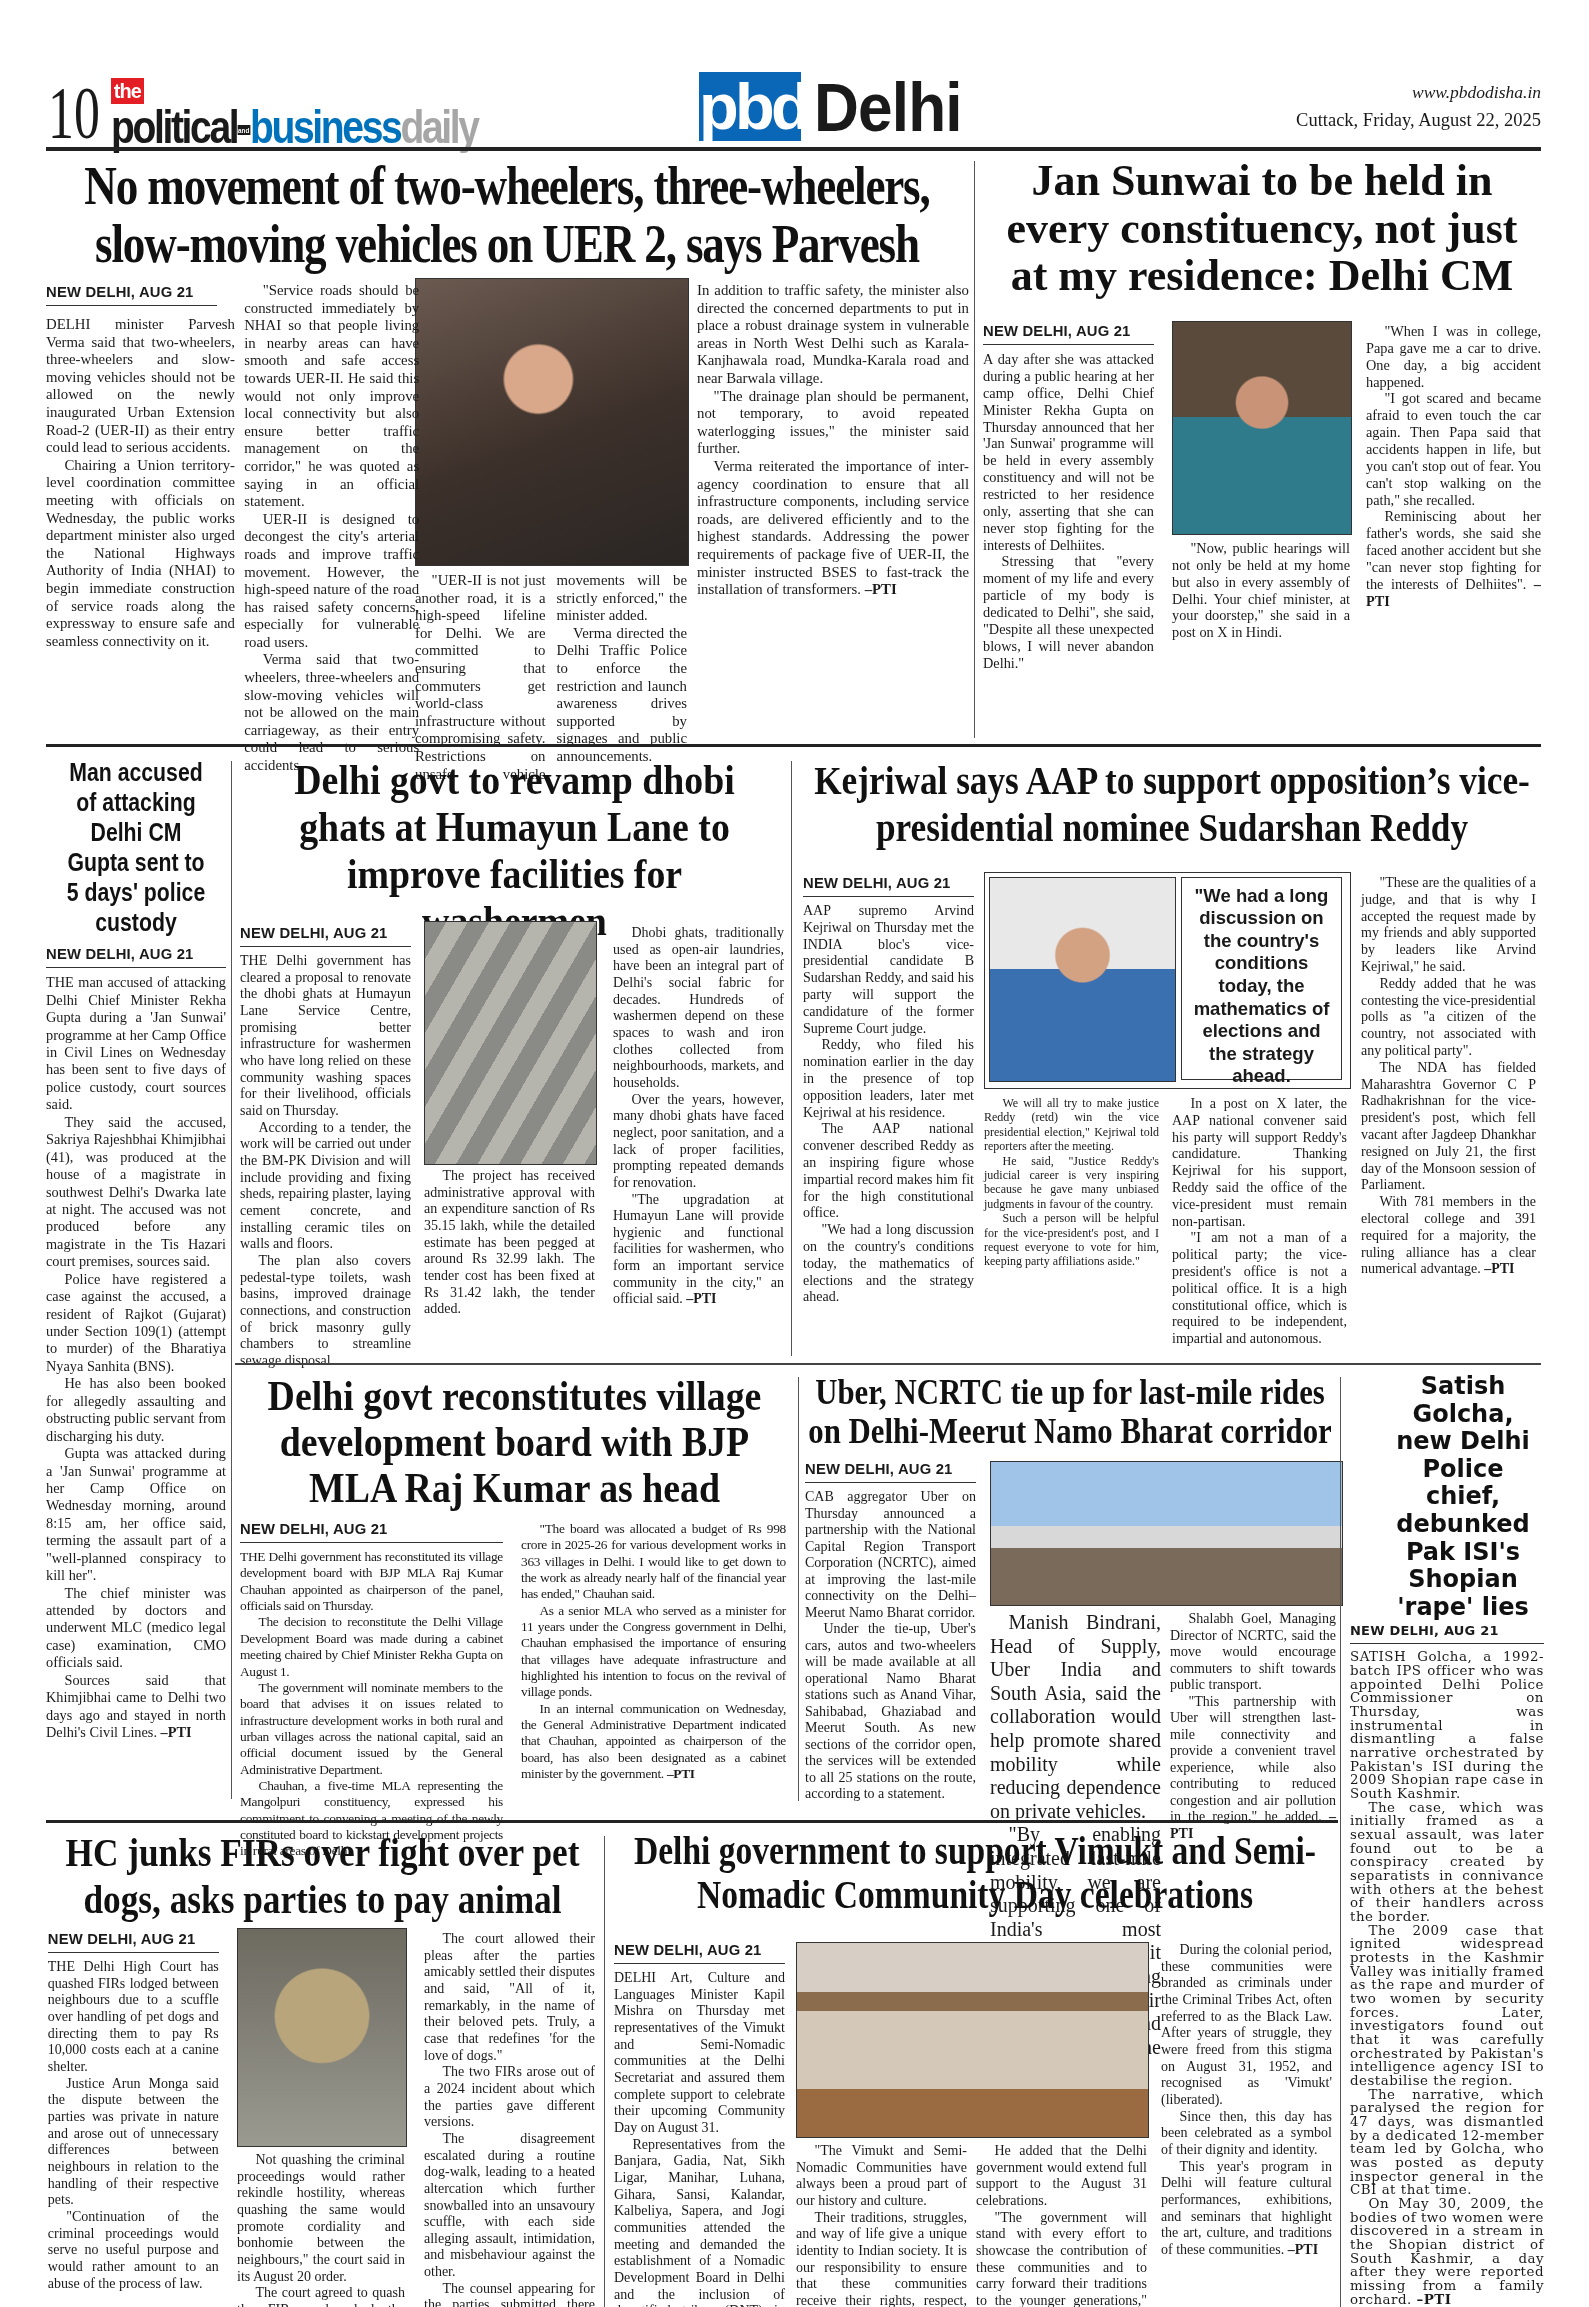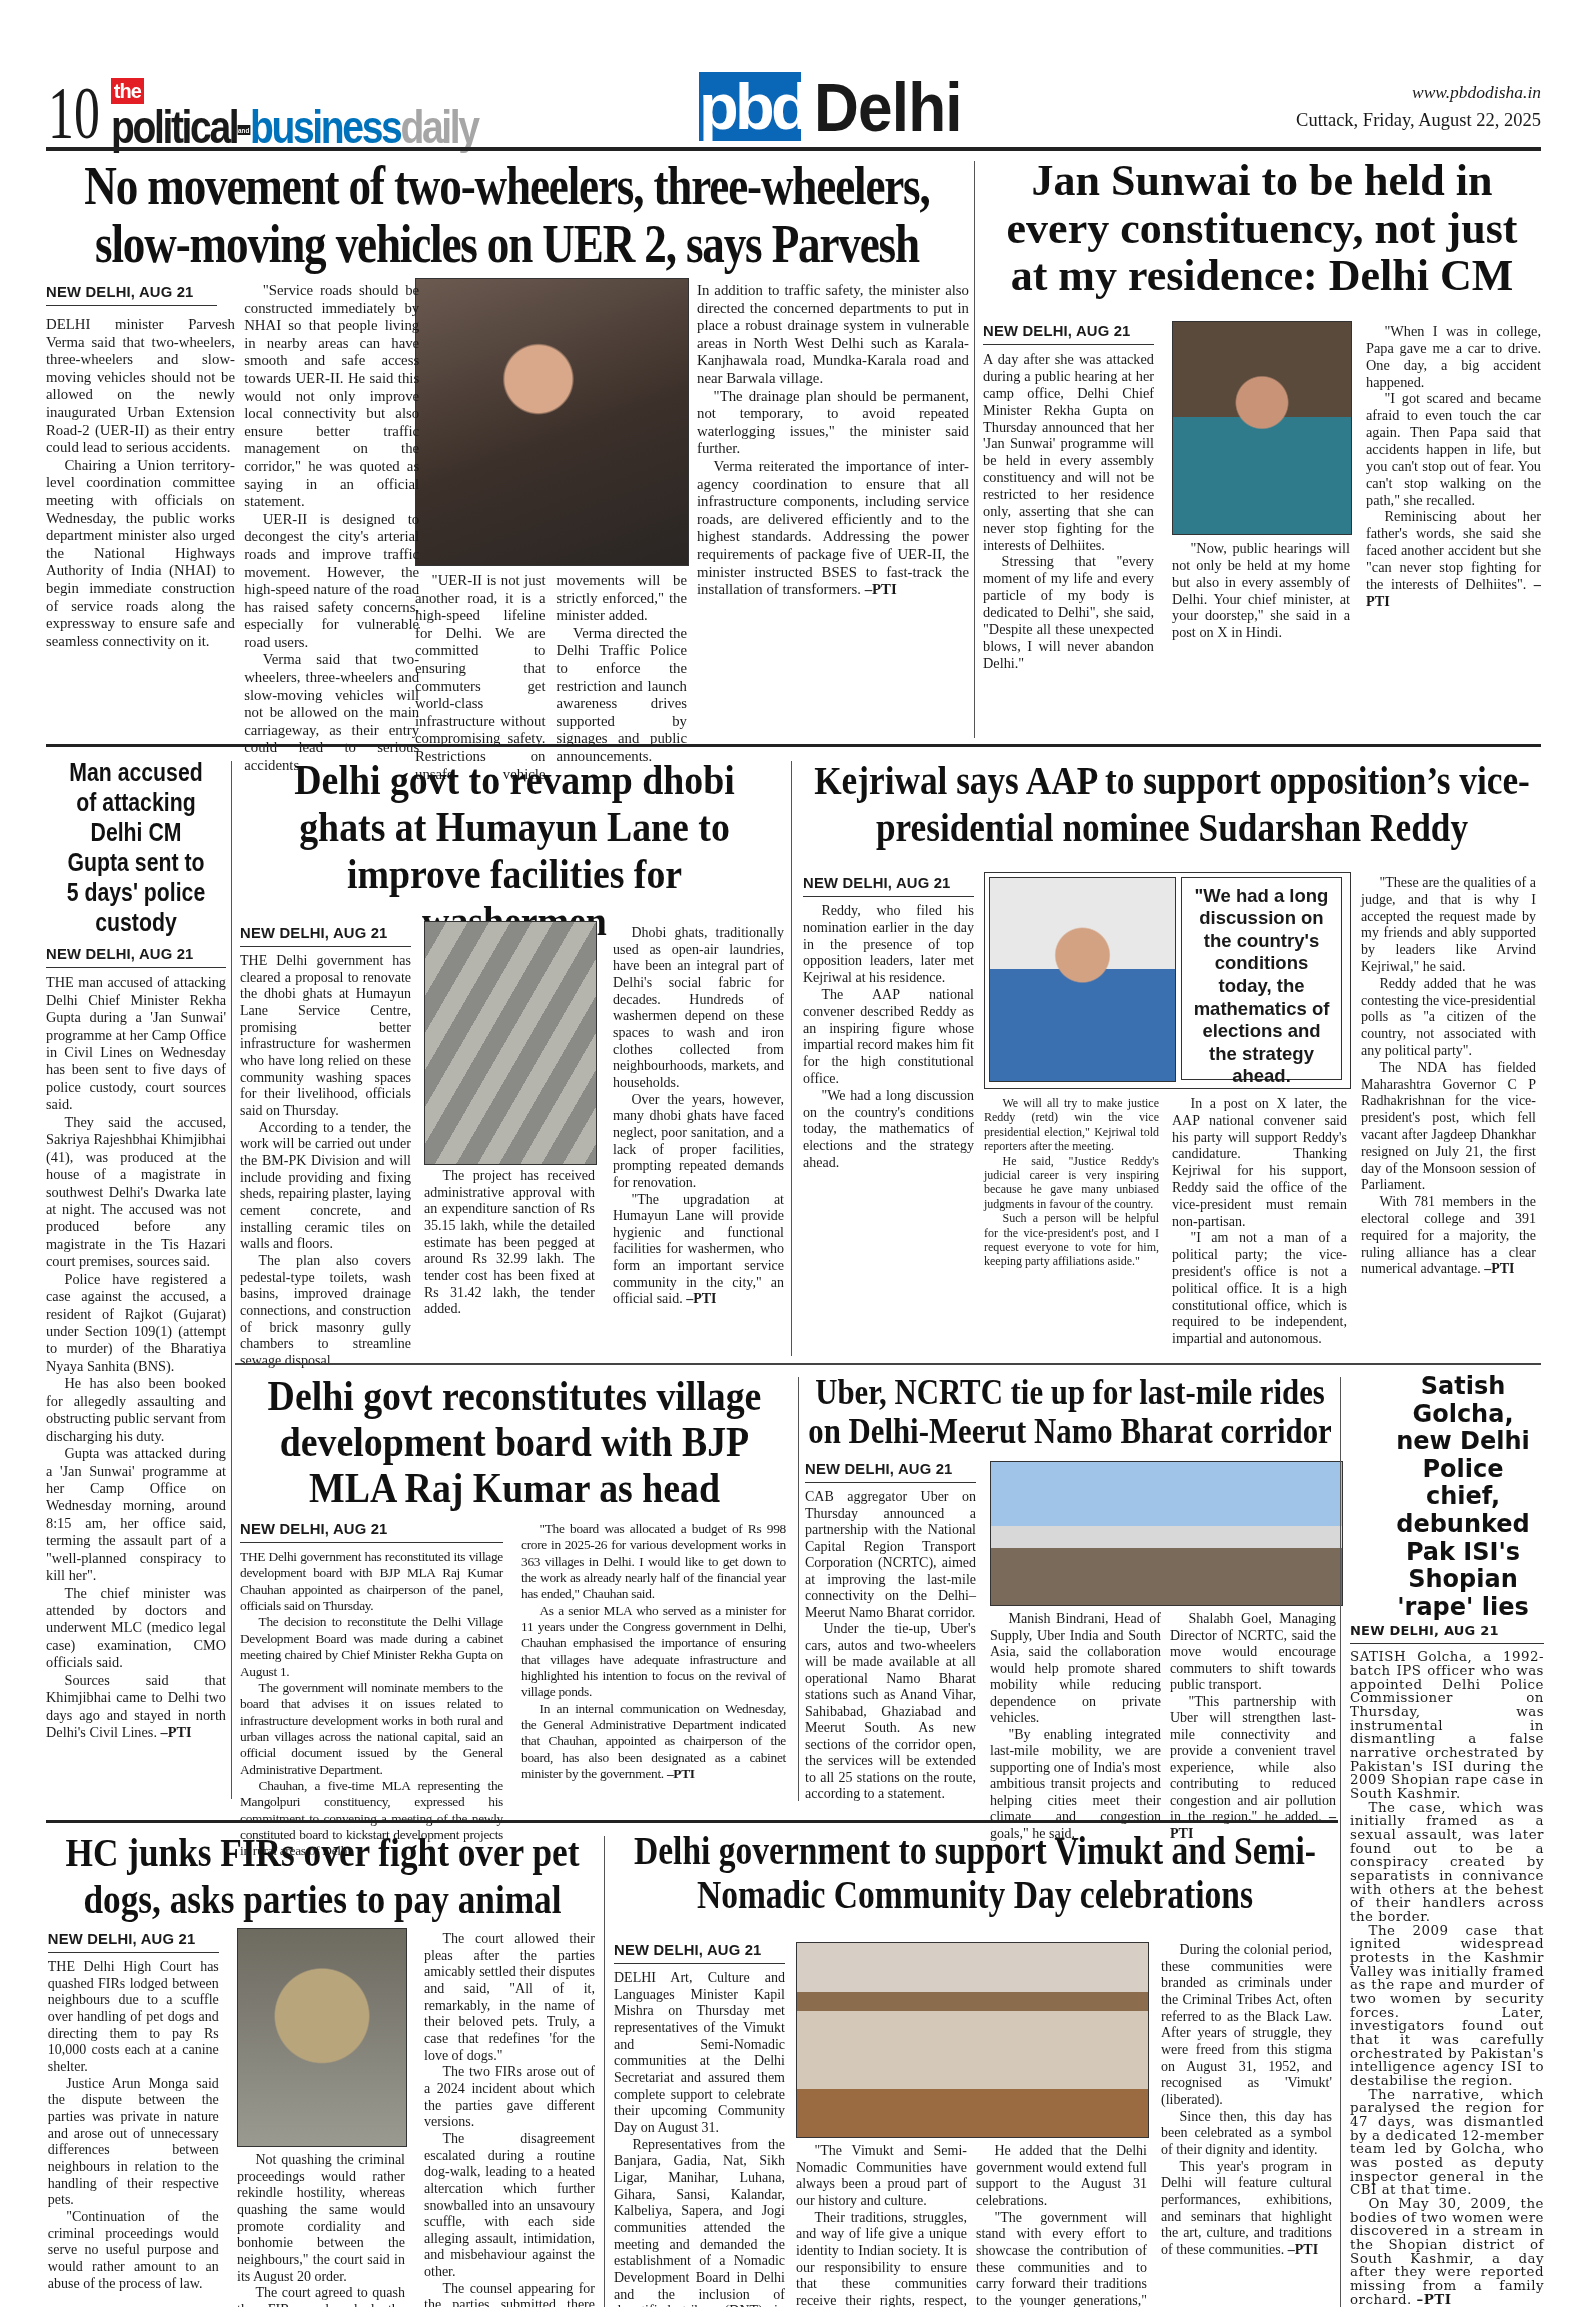--- a/index.html
+++ b/index.html
@@ -143,20 +143,21 @@
     <p><span>"The upgradation at Humayun Lane will provide hygienic and functional facilities for washermen, who form an important service community in the city," an official said.</span> <span class="pti">–PTI</span></p>
   </div>
 </article>
 <div class="abs vrule" style="left:791px; top:761px; height:595px;"></div>
 
 <article class="art" style="left:803px; top:757px; width:738px; height:600px;">
   <h2 class="hl" style="font-size:41px; font-weight:bold; line-height:1.14; transform:scaleX(0.86); transform-origin:center top; width:858px; margin-left:-60px;">Kejriwal says AAP to support opposition’s vice-presidential nominee Sudarshan Reddy</h2>
   <div class="abs" style="left:0; top:118px; width:171px;">
     <div class="by">NEW DELHI, AUG 21</div>
     <div class="cols" style="font-size:14px; line-height:1.2;">
+      <p class="first">AAP supremo Arvind Kejriwal on Thursday met the INDIA bloc's vice-presidential candidate B Sudarshan Reddy, and said his party will support the candidature of the former Supreme Court judge.</p>
       <p>Reddy, who filed his nomination earlier in the day in the presence of top opposition leaders, later met Kejriwal at his residence.</p>
       <p>The AAP national convener described Reddy as an inspiring figure whose impartial record makes him fit for the high constitutional office.</p>
       <p>"We had a long discussion on the country's conditions today, the mathematics of elections and the strategy ahead.</p>
     </div>
   </div>
   <div class="abs" style="left:181px; top:115px; width:365px; height:215px; border:1.4px solid #333;">
     <div class="photo ph-kej" style="left:3.7px; top:3.7px; width:185px; height:203px;"></div>
     <div class="pullquote" style="left:196px; top:3.7px; width:161px; height:203px; font-size:18.5px; padding-top:7px;">"We had a long discussion on the country's conditions today, the mathematics of elections and the strategy ahead.</div>
   </div>
   <div class="abs cols" style="left:181px; top:339px; width:175px; font-size:12px; line-height:1.2;">
@@ -200,21 +201,21 @@
 <article class="art" style="left:805px; top:1373px; width:531px; height:438px;">
   <h2 class="hl" style="font-size:35px; line-height:1.12; transform:scaleX(0.88); transform-origin:center top; width:600px; margin-left:-35px;">Uber, NCRTC tie up for last-mile rides on Delhi-Meerut Namo Bharat corridor</h2>
   <div class="abs" style="left:0; top:88px; width:171px;">
     <div class="by">NEW DELHI, AUG 21</div>
     <div class="cols" style="font-size:14px; line-height:1.18;">
       <p class="first">CAB aggregator Uber on Thursday announced a partnership with the National Capital Region Transport Corporation (NCRTC), aimed at improving the last-mile connectivity on the Delhi–Meerut Namo Bharat corridor.</p>
       <p>Under the tie-up, Uber's cars, autos and two-wheelers will be made available at all operational Namo Bharat stations such as Anand Vihar, Sahibabad, Ghaziabad and Meerut South. As new sections of the corridor open, the services will be extended to all 25 stations on the route, according to a statement.</p>
     </div>
   </div>
   <div class="photo ph-train" style="left:185px; top:88px; width:351px; height:143px;"></div>
-  <div class="abs cols" style="left:185px; top:238px; width:171px; font-size:14px; line-height:1.18;">
+  <div class="abs cols" style="left:185px; top:238px; width:171px; font-size:20px; line-height:1.18;">
     <p>Manish Bindrani, Head of Supply, Uber India and South Asia, said the collaboration would help promote shared mobility while reducing dependence on private vehicles.</p>
     <p>"By enabling integrated last-mile mobility, we are supporting one of India's most ambitious transit projects and helping cities meet their climate and congestion goals," he said.</p>
   </div>
   <div class="abs cols" style="left:365px; top:238px; width:166px; font-size:14px; line-height:1.18;">
     <p>Shalabh Goel, Managing Director of NCRTC, said the move would encourage commuters to shift towards public transport.</p>
     <p><span>"This partnership with Uber will strengthen last-mile connectivity and provide a convenient travel experience, while also contributing to reduced congestion and air pollution in the region," he added.</span> <span class="pti">–PTI</span></p>
   </div>
 </article>
 <div class="abs vrule" style="left:1340px; top:1377px; height:1010px;"></div>
 

